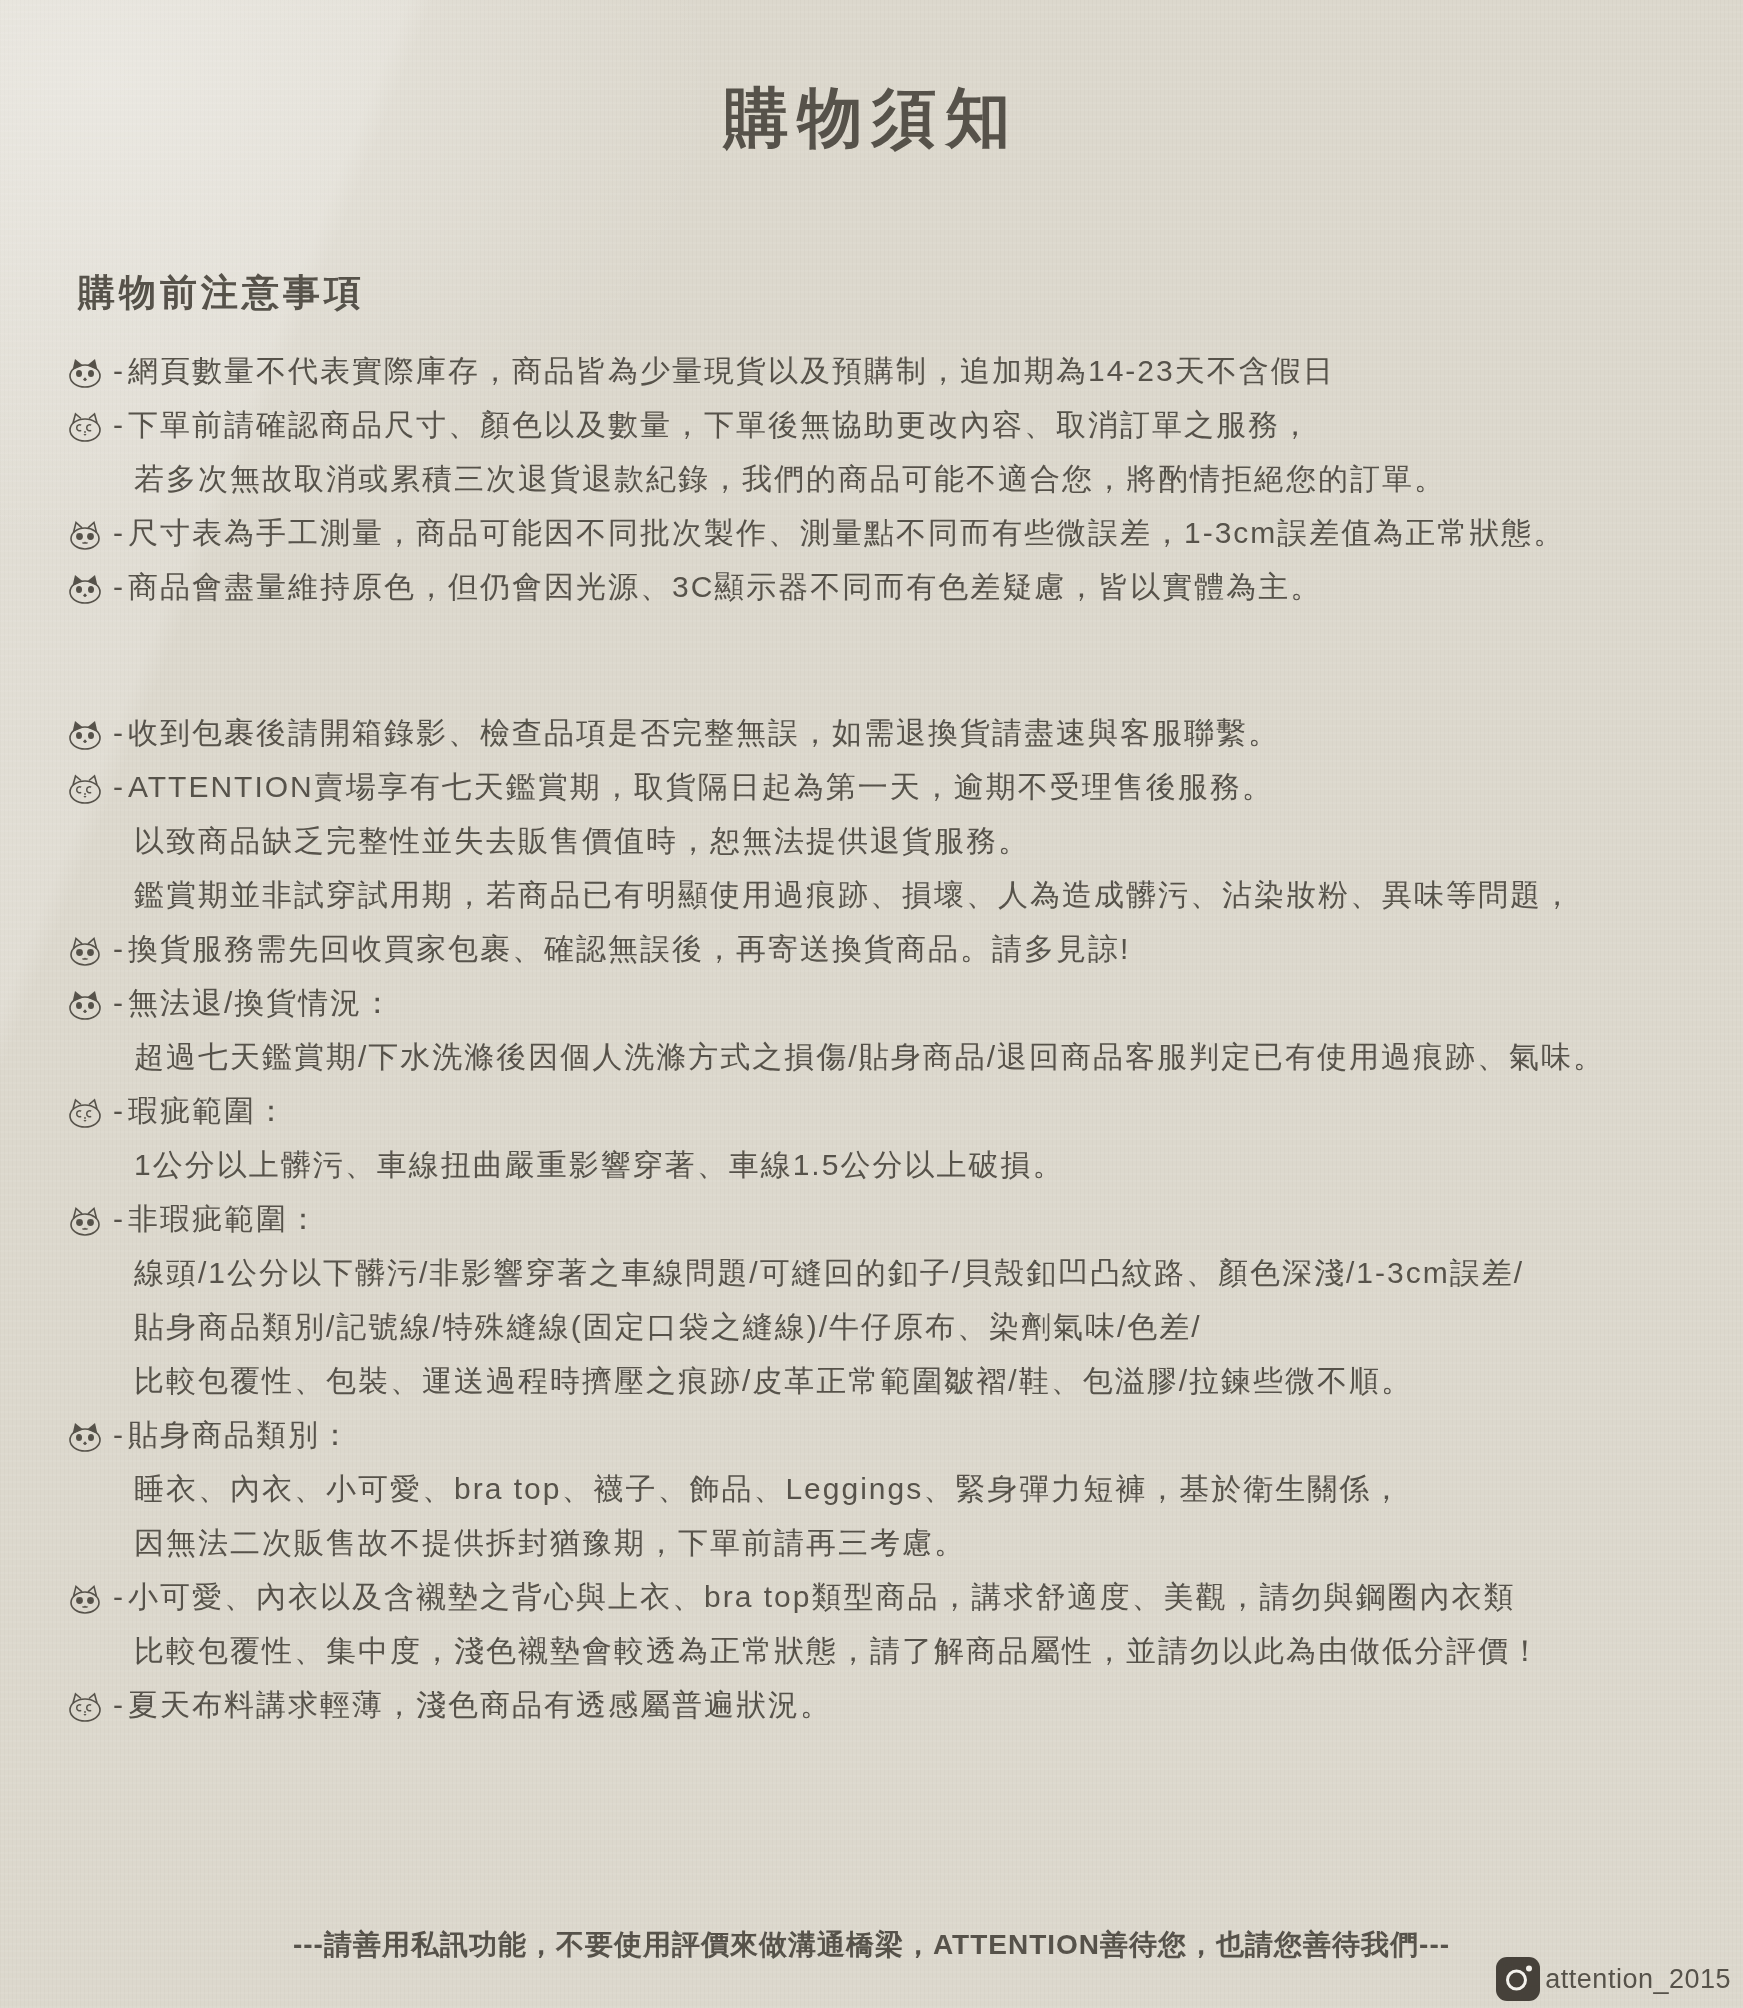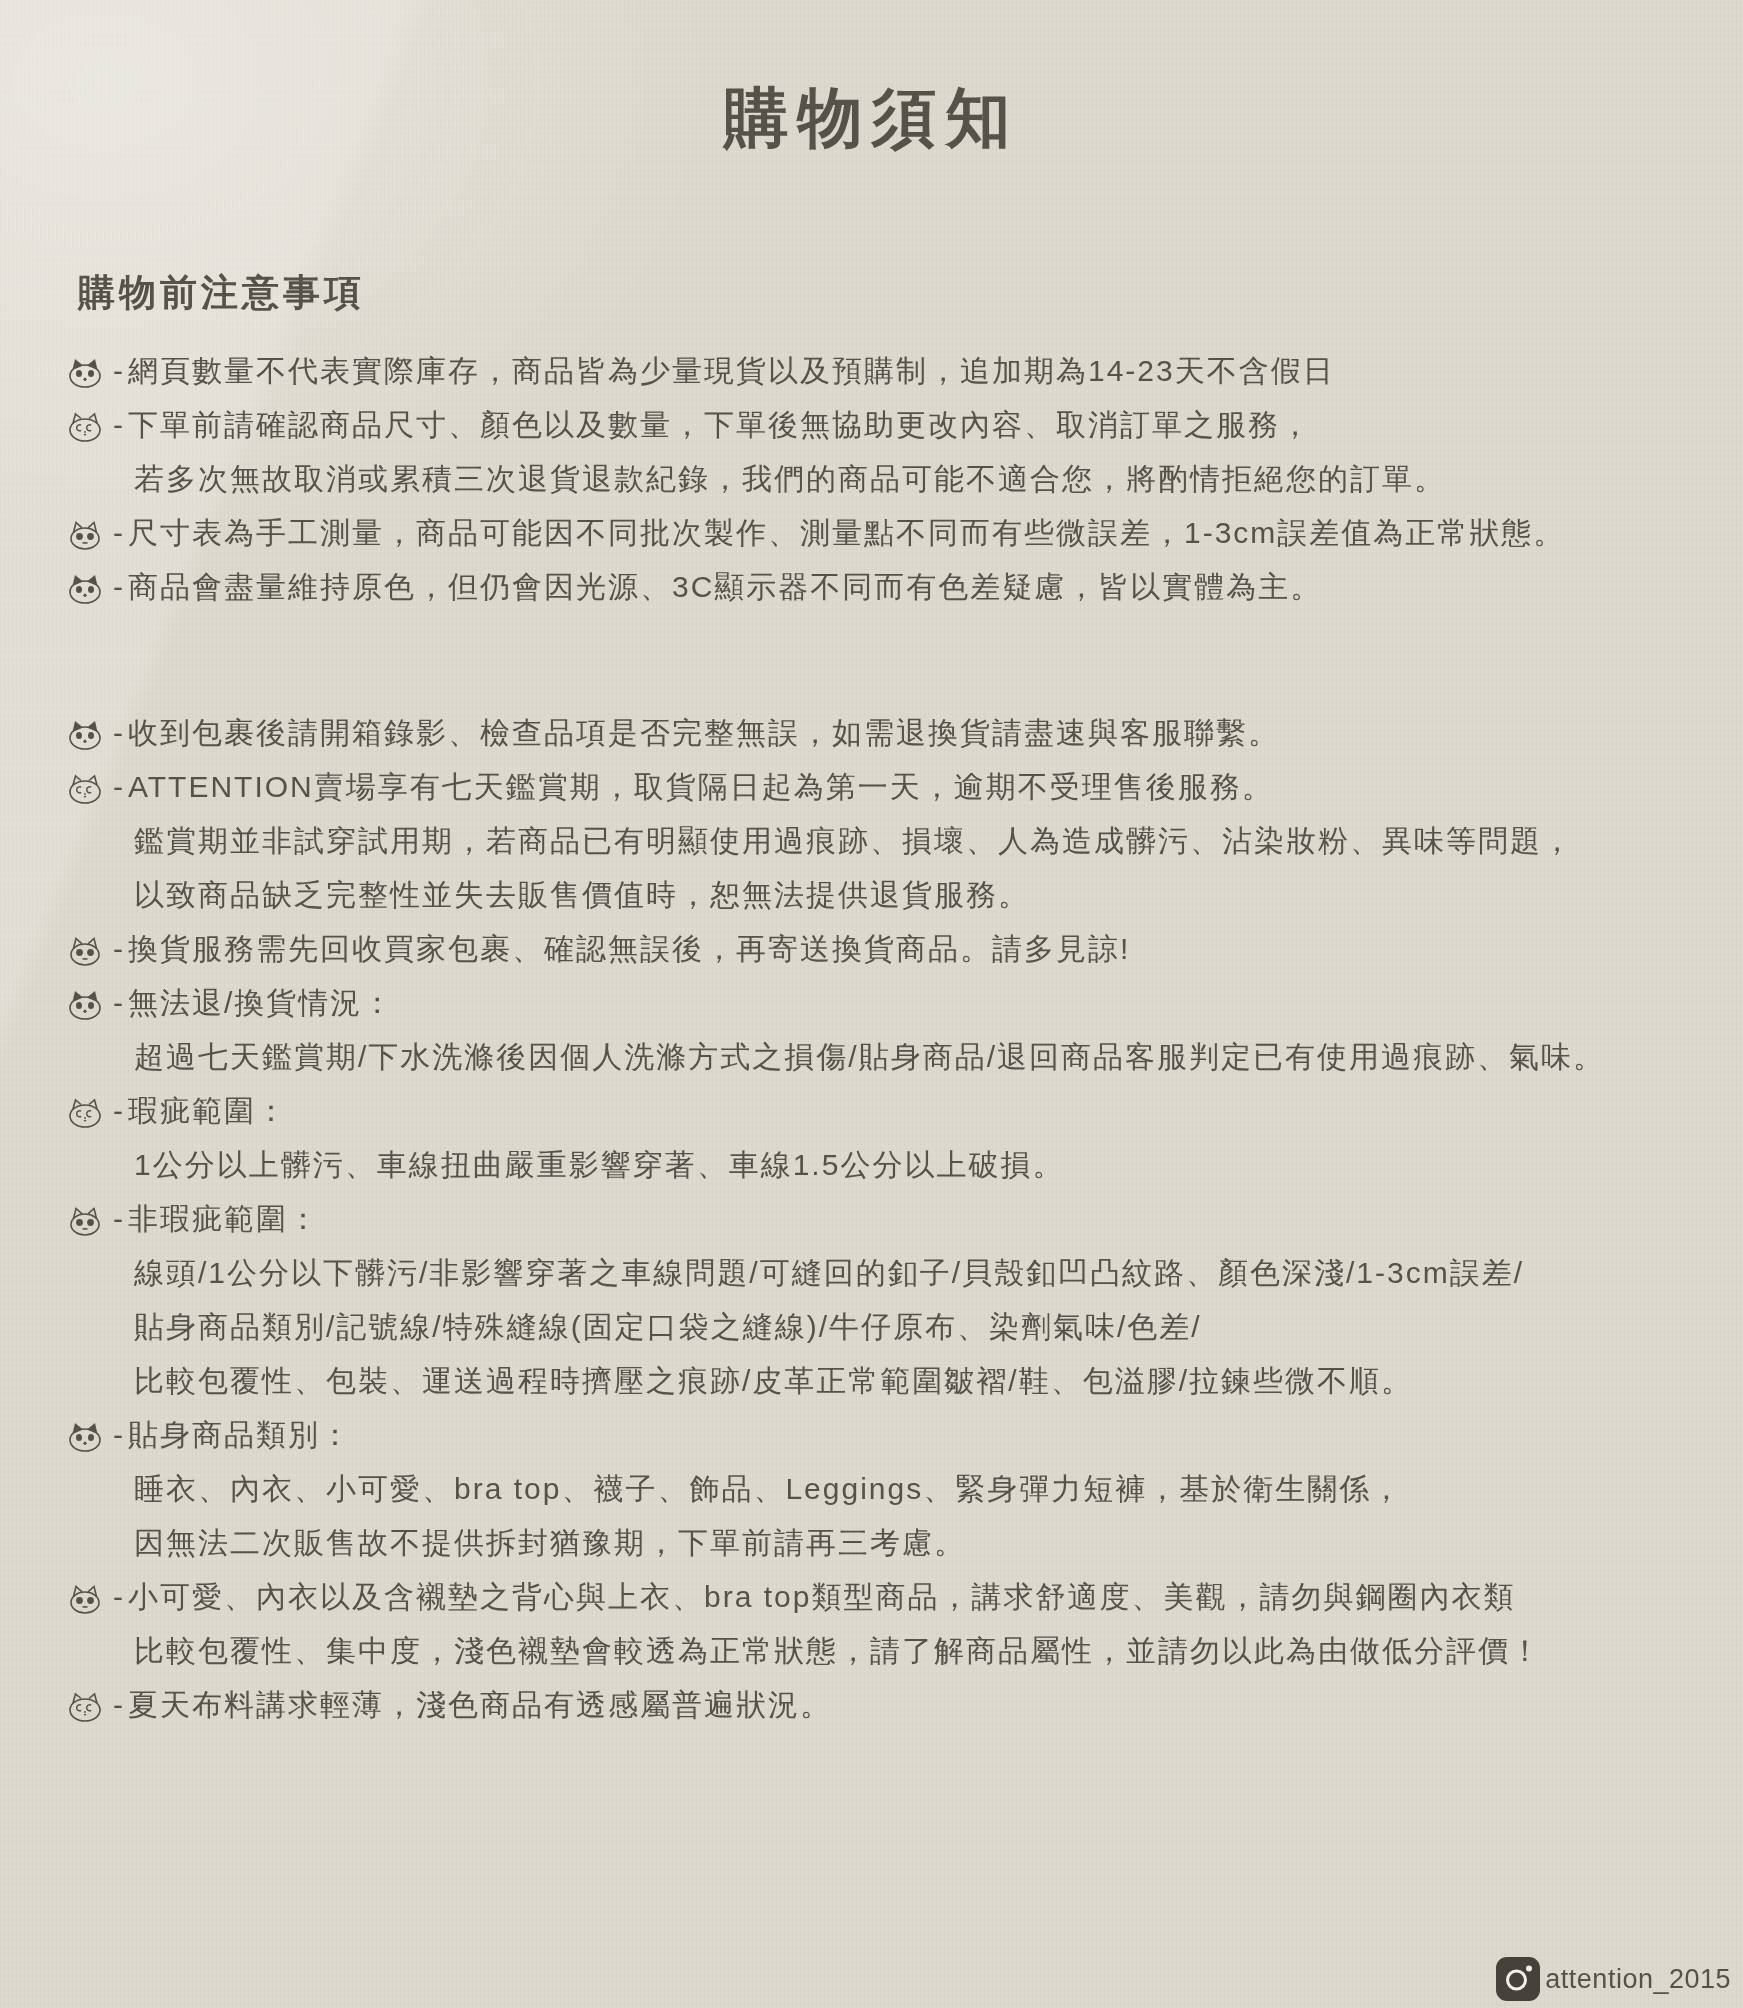--- a/index.html
+++ b/index.html
@@ -162,25 +162,25 @@
                   <path d="M27.2 16.2 A3 3 0 1 0 27.2 21.4" fill="none" stroke="currentColor" stroke-width="1.5"></path>
                   <circle cx="21" cy="23" r="0.9" fill="currentColor"></circle>
                   <path d="M20 25.3 Q21 26.4 22 25.3" stroke="currentColor" fill="none" stroke-width="1.3"></path>
                 </svg>
               </span>
               <span class="sep">-</span>
               <span class="text">ATTENTION賣場享有七天鑑賞期，取貨隔日起為第一天，逾期不受理售後服務。</span>
             </div>
             <div class="line">
               <span class="indent"></span>
+              <span class="text">以致商品缺乏完整性並失去販售價值時，恕無法提供退貨服務。</span>
+            </div>
+            <div class="line">
+              <span class="indent"></span>
               <span class="text">鑑賞期並非試穿試用期，若商品已有明顯使用過痕跡、損壞、人為造成髒污、沾染妝粉、異味等問題，</span>
-            </div>
-            <div class="line">
-              <span class="indent"></span>
-              <span class="text">以致商品缺乏完整性並失去販售價值時，恕無法提供退貨服務。</span>
             </div>
           </div>
           <div class="item">
             <div class="line">
               <span class="icon">
                 <svg viewBox="0 0 42 34" width="42" height="34">
                   <ellipse cx="21" cy="21.5" rx="14" ry="10.5" fill="none" stroke="currentColor" stroke-width="1.6"></ellipse>
                   <path d="M9.5 15.5 L12 5.5 L18 10.8" fill="none" stroke="currentColor" stroke-width="1.6"></path>
                   <path d="M24 10.8 L30 5.5 L32.5 15.5" fill="none" stroke="currentColor" stroke-width="1.6"></path>
                   <circle cx="15.5" cy="19.5" r="3.4" fill="currentColor"></circle>
@@ -319,20 +319,21 @@
                 </svg>
               </span>
               <span class="sep">-</span>
               <span class="text">夏天布料講求輕薄，淺色商品有透感屬普遍狀況。</span>
             </div>
           </div>
         </div>
       </section>
     </main>
 
+  <div class="footer-note">---請善用私訊功能，不要使用評價來做溝通橋梁，ATTENTION善待您，也請您善待我們---</div>
 
   <div class="ig-badge">
     <span class="ig-icon">
         <svg viewBox="0 0 46 46" width="46" height="46">
           <rect x="1" y="1" width="44" height="44" rx="11" fill="#46413a"></rect>
           <circle cx="21.5" cy="24" r="9" fill="none" stroke="#f3f1ec" stroke-width="3"></circle>
           <circle cx="34" cy="12.5" r="3" fill="#f3f1ec"></circle>
         </svg>
       </span>
     <span class="ig-handle">attention_2015</span>

